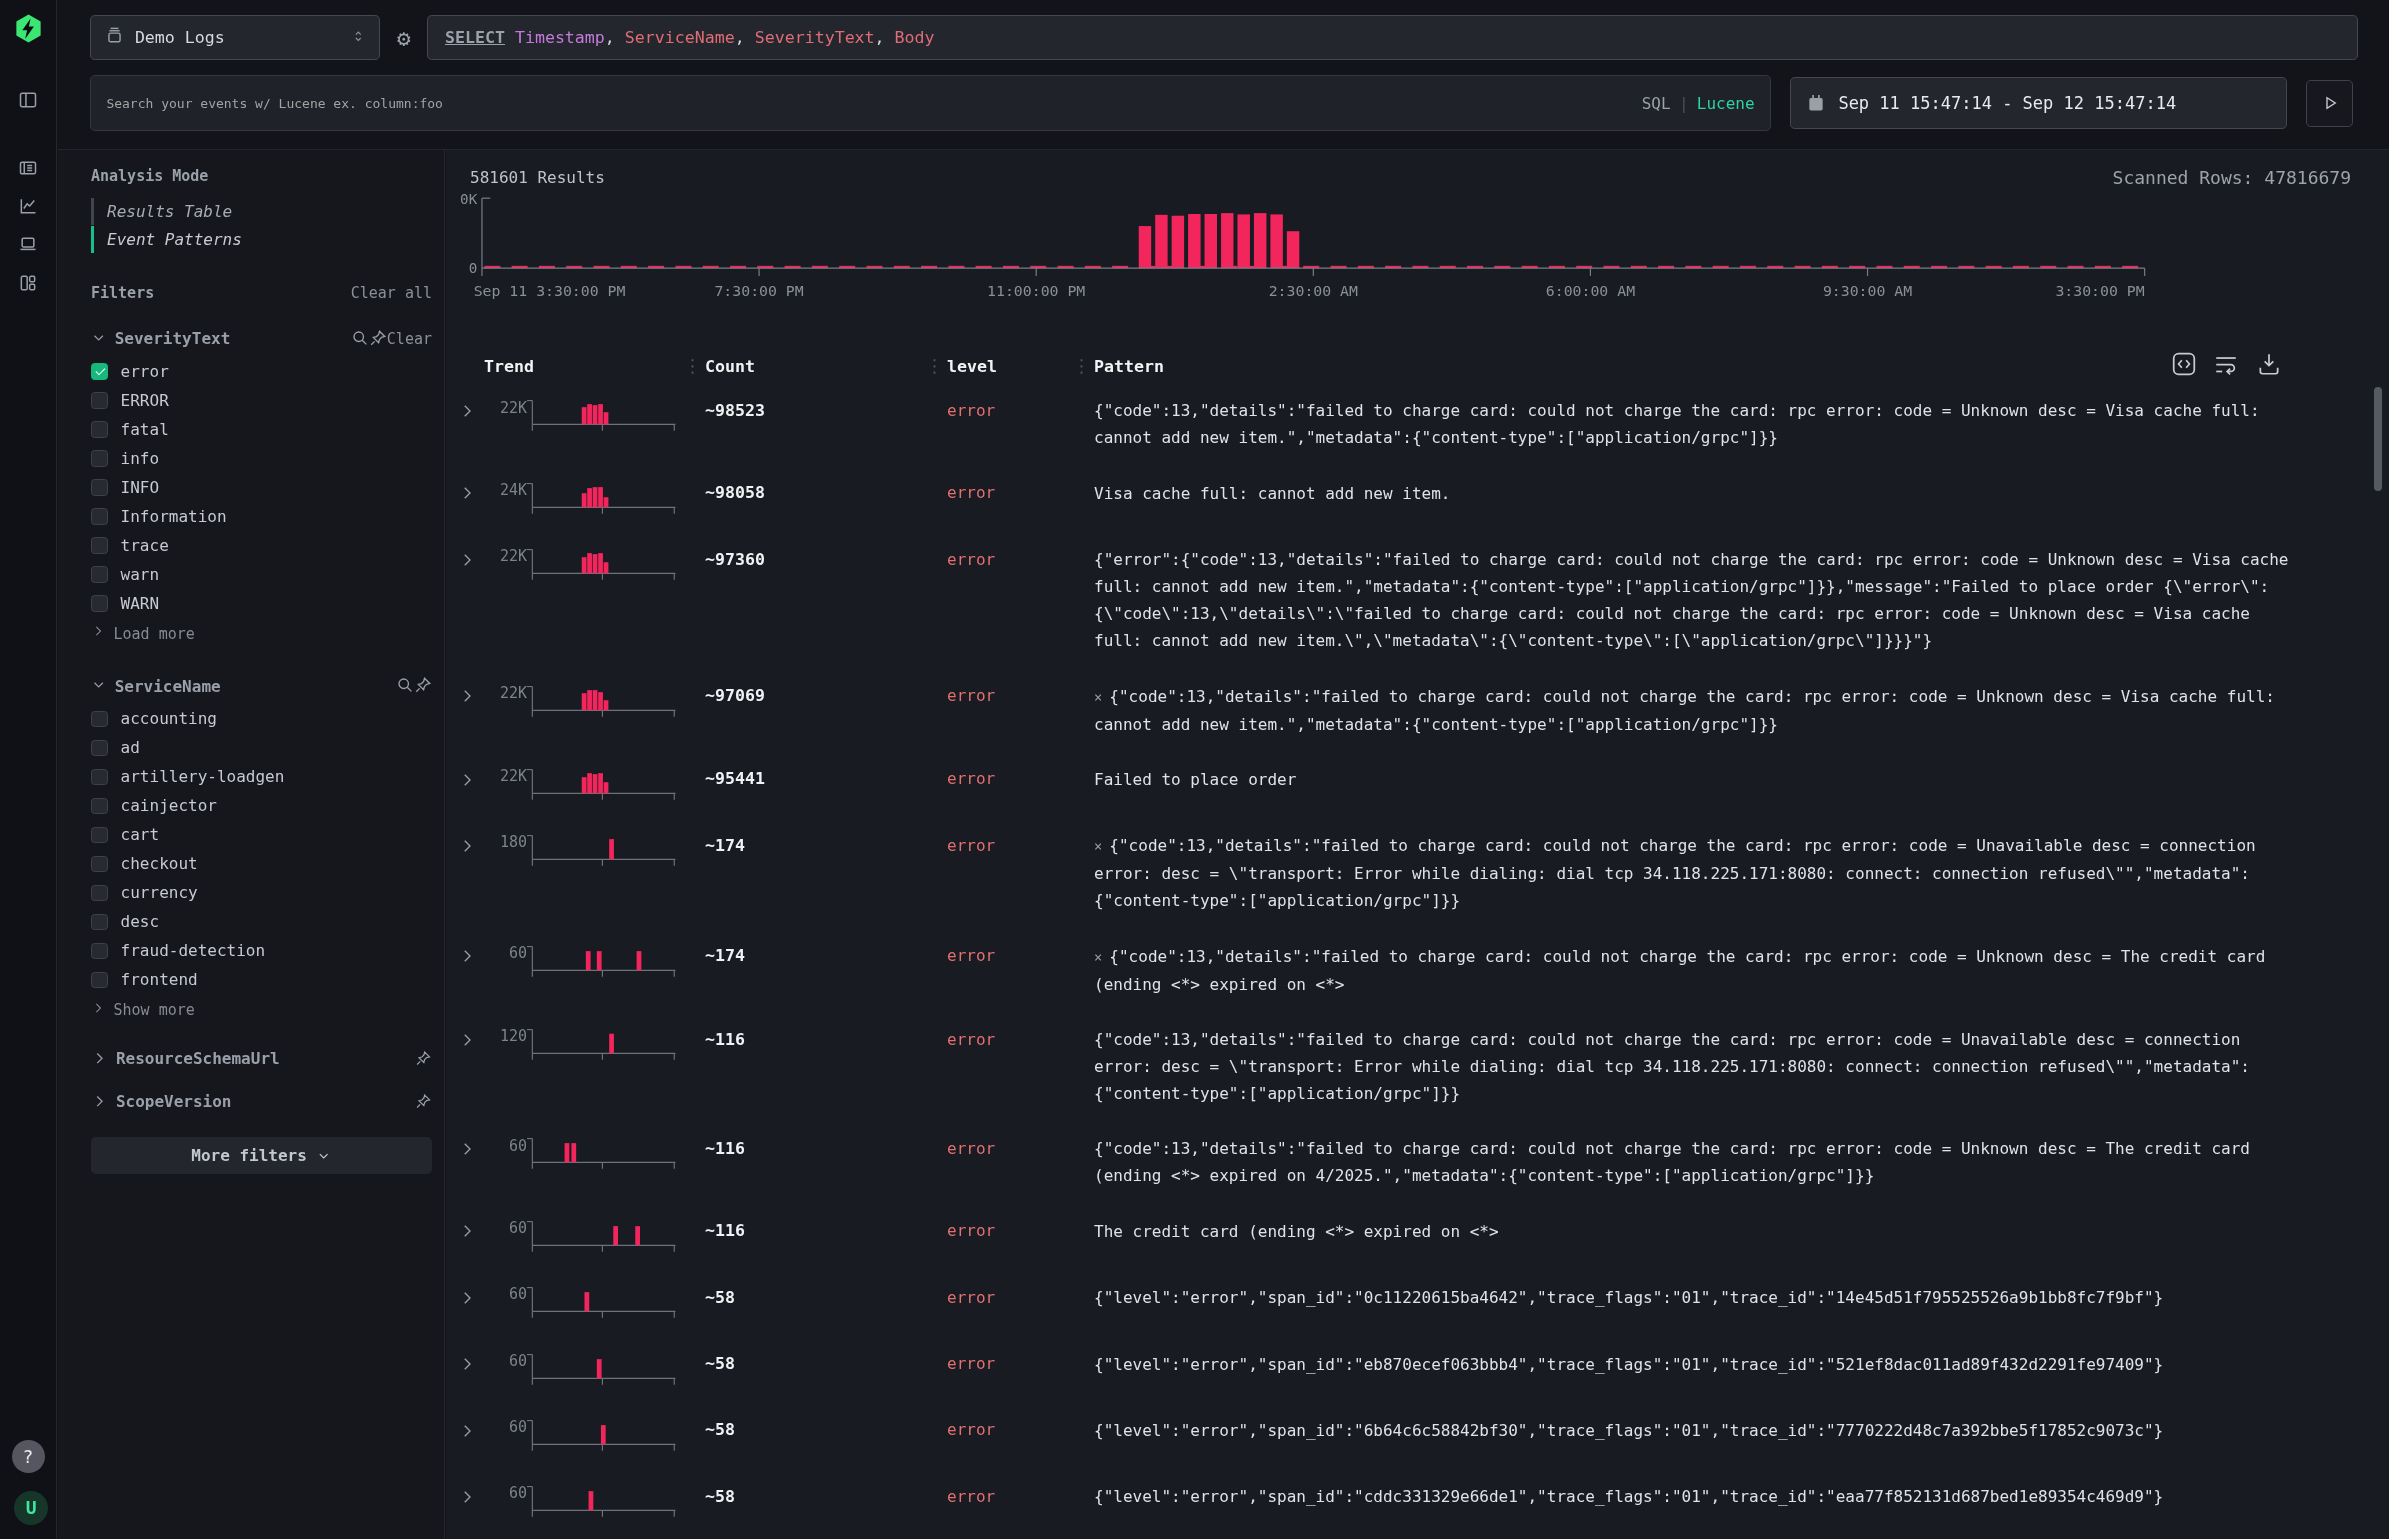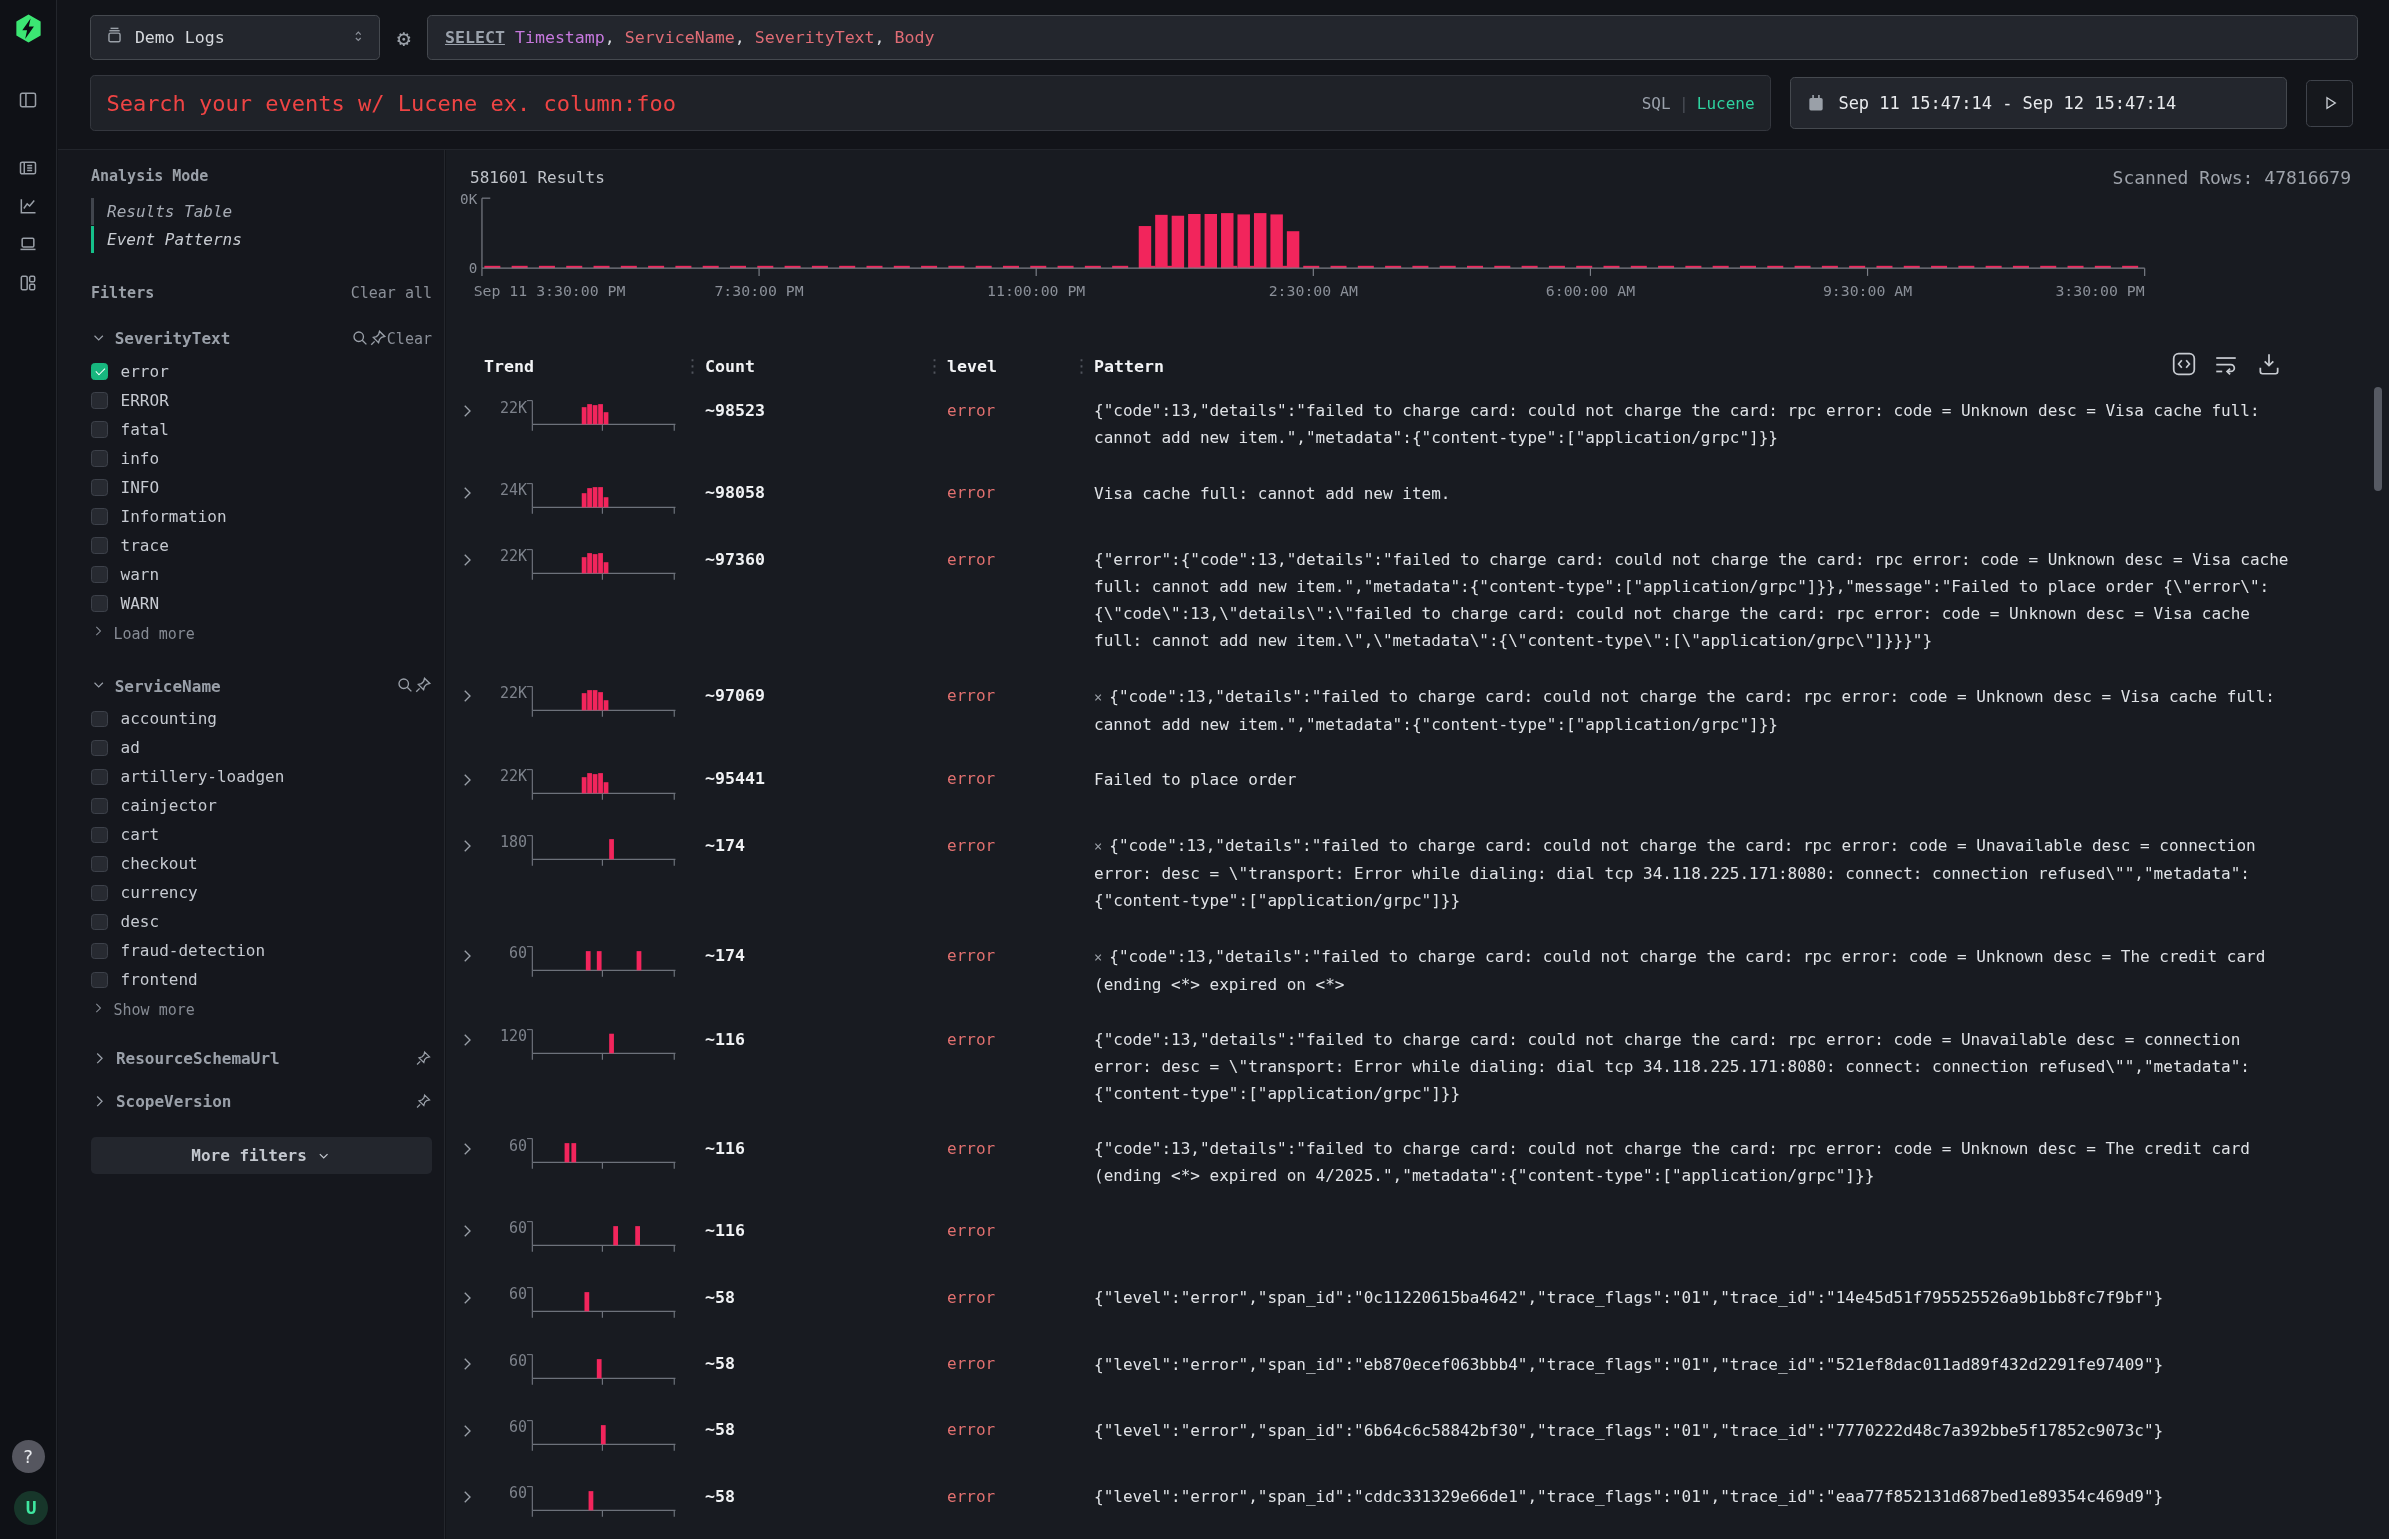--- a/index.html
+++ b/index.html
@@ -44,21 +44,21 @@
   .source-select { width:290px; height:45px; padding:0 12px 0 14.2px; gap:10.7px; color:#d6d9dd; font-size:16.6px; }
   .source-select .grow { flex:1; }
   .gear { width:38px; color:#9aa0a8; font-size:22.6px; text-align:center; margin:0 4.7px; }
   .query-box { flex:1; height:45px; padding:0 16.6px; font-size:16.6px; margin-right:20px; white-space:pre; overflow:hidden; }
   .orderby-box { width:455px; height:45px; padding:0 16.6px; font-size:16.6px; white-space:pre; }
   .kw { color:#9aa1ab; font-weight:bold;text-decoration:underline; }
   .fld-purple { color:#c678dd; }
   .fld-red { color:#e06c75; }
   .comma { color:#d5d9de; }
   .search-box { flex:1; height:56px; background:#1f2228; border:1.2px solid #34373e; border-radius:4.7px; display:flex; align-items:center; padding:0 15.4px; margin-right:19px; }
-  .search-box .placeholder { flex:1; color:#ef4444; font-size:22px; }
+  .search-box .placeholder { flex:1; color:#a3a3a3; font-size:13px; }
   .lang-toggle { font-size:16px; }
   .lang-toggle .sql { color:#9aa1ab; }
   .lang-toggle .sep { color:#4a4e56; margin:0 8.3px; }
   .lang-toggle .lucene { color:#2ed3a0; }
   .date-box { width:497px; height:52px; background:#23262d; border:1.2px solid #45494f; border-radius:4.7px; display:flex; align-items:center; gap:12px; padding:0 15.4px; margin-right:19px; color:#e8eaed; font-size:17px; }
   .date-box svg { width:20px; height:20px; color:#9aa0a8; }
   .play-btn { width:47px; height:47px; background:#16181d; border:1.2px solid #3f434b; border-radius:4.7px; display:flex; align-items:center; justify-content:center; color:#c9cdd3; }
   .play-btn svg { width:18px; height:18px; }
   
   #filterpanel {
@@ -714,20 +714,21 @@
               <line x1="9" y1="46" x2="250" y2="46" stroke="#6d727b" stroke-width="2"></line>
               <line x1="9" y1="46" x2="9" y2="57" stroke="#6d727b" stroke-width="2"></line>
               <line x1="127" y1="46" x2="127" y2="57" stroke="#6d727b" stroke-width="2"></line>
               <line x1="248" y1="46" x2="248" y2="57" stroke="#6d727b" stroke-width="2"></line>
               <rect x="145.3" y="13.7" width="8" height="32.3" fill="#f2255c"></rect>
               <rect x="182.3" y="13.7" width="8" height="32.3" fill="#f2255c"></rect>
             </svg>
        </div>
        <div class="tcount">~116</div>
        <div class="tlevel">error</div>
+       <div class="tpattern"><span>The credit card (ending &lt;*&gt; expired on &lt;*&gt;</span></div>
      </div>
         <div class="trow">
        <div class="expand"><svg width="18" height="18" viewBox="0 0 24 24" fill="none" stroke="currentColor" stroke-width="1.8">
               <polyline points="9 5 16 12 9 19"></polyline>
             </svg></div>
        <div class="trend-cell">
          <span class="tmax">60</span>
          <svg width="152" height="38" viewBox="0 0 256 64">
               <line x1="0" y1="6" x2="9" y2="6" stroke="#6d727b" stroke-width="2"></line>
               <line x1="9" y1="6" x2="9" y2="46" stroke="#6d727b" stroke-width="2"></line>

